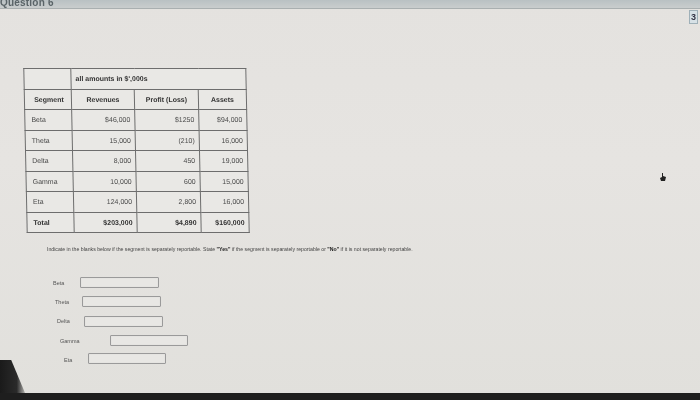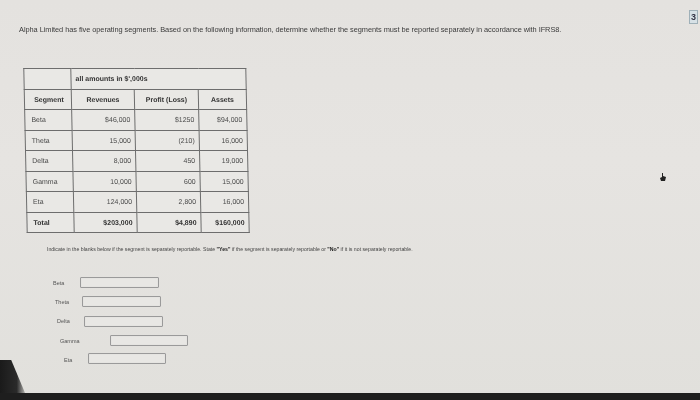--- a/index.html
+++ b/index.html
@@ -73,23 +73,25 @@
   .bezel-bottom {
     position: absolute; left: 0; top: 393px; width: 700px; height: 7px;
     background: #1e1e1e;
   }
 </style>
 </head>
 <body>
 
 <div class="screen">
 
+  <div class="topbar">
+    <span class="question-label">Question 6</span>
+  </div>
   <div class="question-number">3</div>
 
-  <div class="prompt">Alpha Limited has five operating segments. Based on the following information, determine whether the segments must be reported separately in accordance with IFRS8.</div>
 
   <table class="segments">
     <tbody>
         <tr>
       <td class="c-seg"></td>
       <th colspan="3" class="caption-cell">all amounts in $',000s</th>
     </tr>
     <tr>
       <th class="c-seg">Segment</th>
       <th class="c-rev" style="text-align:center">Revenues</th>

